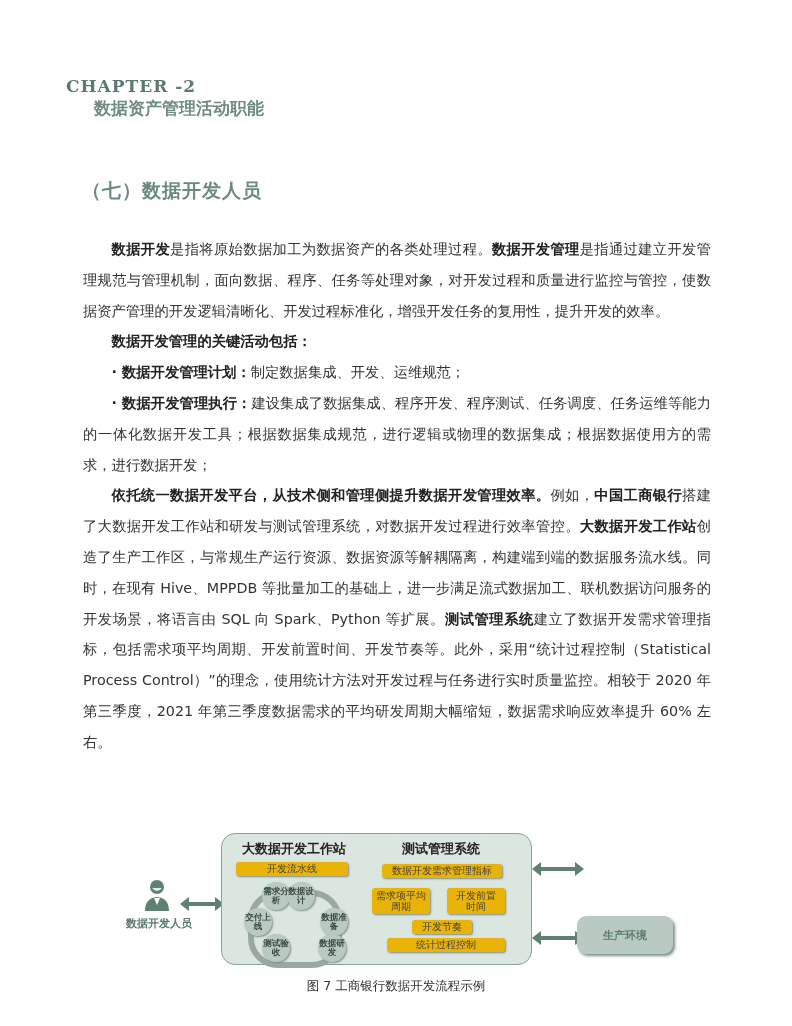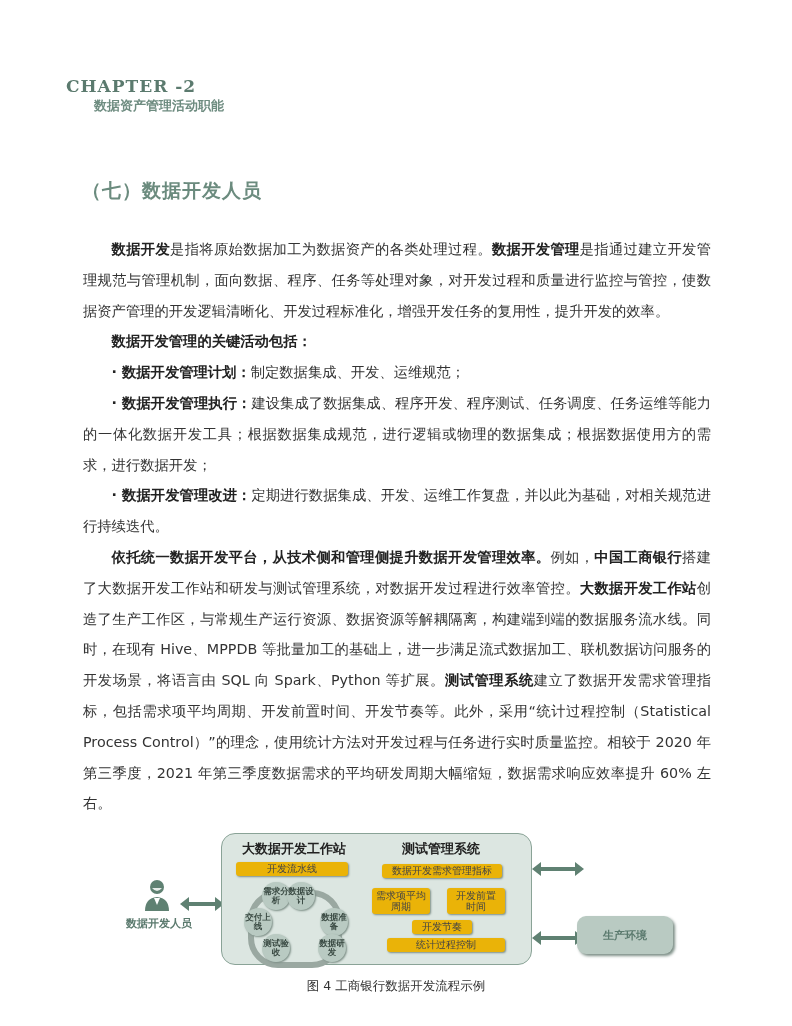--- a/index.html
+++ b/index.html
@@ -1,20 +1,20 @@
 <!DOCTYPE html>
 <html><head>
 <meta charset="utf-8">
 <style>
   html, body { margin:0; padding:0; background:#ffffff; }
   body { width:792px; height:1026px; position:relative; overflow:hidden;
          font-family:"DejaVu Sans", sans-serif; color:#333; }
   .chapter { position:absolute; left:66px; top:76px; font-family:"DejaVu Serif", serif;
              font-weight:bold; font-size:17px; letter-spacing:1px; color:#5b7a6e; }
-  .chapter-sub { position:absolute; left:94px; top:97px; font-size:13px; font-weight:bold; color:#6e8c80; }
+  .chapter-sub { position:absolute; left:94px; top:97px; font-size:17px; font-weight:bold; color:#6e8c80; }
   .section-title { position:absolute; left:82px; top:178px; font-size:19px; font-weight:bold; color:#6b8b7e; letter-spacing:1px; }
   .body-text { position:absolute; left:83px; width:628px; font-size:14.3px; line-height:30.8px; color:#333; }
   .p { margin:0; text-align:justify; }
   .indent { text-indent:2em; }
   b { font-weight:bold; color:#222; }
   .bullet-item { margin:0; text-indent:2em; text-align:justify; }
 
   
   .diagram { position:absolute; left:110px; top:830px; width:590px; height:140px; }
   .main-box { position:absolute; left:111px; top:3px; width:309px; height:130px; background:#dce6e1;
@@ -43,21 +43,20 @@
 <div class="chapter">CHAPTER -2</div>
 <div class="chapter-sub">数据资产管理活动职能</div>
 
 <div class="section-title">（七）数据开发人员</div>
 
 <div class="body-text" style="top:234px;">
   <p class="p indent"><b>数据开发</b><span>是指将原始数据加工为数据资产的各类处理过程。</span><b>数据开发管理</b><span>是指通过建立开发管理规范与管理机制，面向数据、程序、任务等处理对象，对开发过程和质量进行监控与管控，使数据资产管理的开发逻辑清晰化、开发过程标准化，增强开发任务的复用性，提升开发的效率。</span></p>
   <p class="p indent"><b>数据开发管理的关键活动包括：</b></p>
   <p class="bullet-item"><b>· </b><b>数据开发管理计划：</b><span>制定数据集成、开发、运维规范；</span></p>
   <p class="bullet-item"><b>· </b><b>数据开发管理执行：</b><span>建设集成了数据集成、程序开发、程序测试、任务调度、任务运维等能力的一体化数据开发工具；根据数据集成规范，进行逻辑或物理的数据集成；根据数据使用方的需求，进行数据开发；</span></p>
-  <p class="bullet-item"><b>· </b><b>数据开发管理改进：</b><span>定期进行数据集成、开发、运维工作复盘，并以此为基础，对相关规范进行持续迭代。</span></p>
   <p class="p indent"><b>依托统一数据开发平台，从技术侧和管理侧提升数据开发管理效率。</b><span>例如，</span><b>中国工商银行</b><span>搭建了大数据开发工作站和研发与测试管理系统，对数据开发过程进行效率管控。</span><b>大数据开发工作站</b><span>创造了生产工作区，与常规生产运行资源、数据资源等解耦隔离，构建端到端的数据服务流水线。同时，在现有 Hive、MPPDB 等批量加工的基础上，进一步满足流式数据加工、联机数据访问服务的开发场景，将语言由 SQL 向 Spark、Python 等扩展。</span><b>测试管理系统</b><span>建立了数据开发需求管理指标，包括需求项平均周期、开发前置时间、开发节奏等。此外，采用“统计过程控制（Statistical Process Control）”的理念，使用统计方法对开发过程与任务进行实时质量监控。相较于 2020 年第三季度，2021 年第三季度数据需求的平均研发周期大幅缩短，数据需求响应效率提升 60% 左右。</span></p>
 </div>
 
 <div class="diagram">
   <svg class="person" viewBox="0 0 26 34">
     <circle cx="13" cy="9" r="7" fill="#5f8172"></circle>
     <path d="M8 10 Q13 16 18 10" fill="#e6ece9"></path>
     <path d="M1 33 Q1 20 13 19 Q25 20 25 33 Z" fill="#5f8172"></path>
     <path d="M10 20 L13 27 L16 20 Z" fill="#ffffff"></path>
   </svg>
@@ -82,13 +81,13 @@
     <div class="bar" style="left:190px;top:86px;width:60px;height:14px;">开发节奏</div>
     <div class="bar" style="left:165px;top:104px;width:118px;height:14px;">统计过程控制</div>
   </div>
 
   <div class="arrow both" style="left:430px;top:37px;width:36px;"></div>
   <div class="arrow both" style="left:430px;top:106px;width:36px;"></div>
 
   <div class="env-box" style="left:467px;top:86px;">生产环境</div>
 </div>
 
-<div class="caption">图 4 工商银行数据开发流程示例</div>
+<div class="caption">图 7 工商银行数据开发流程示例</div>
 
 </body></html>

